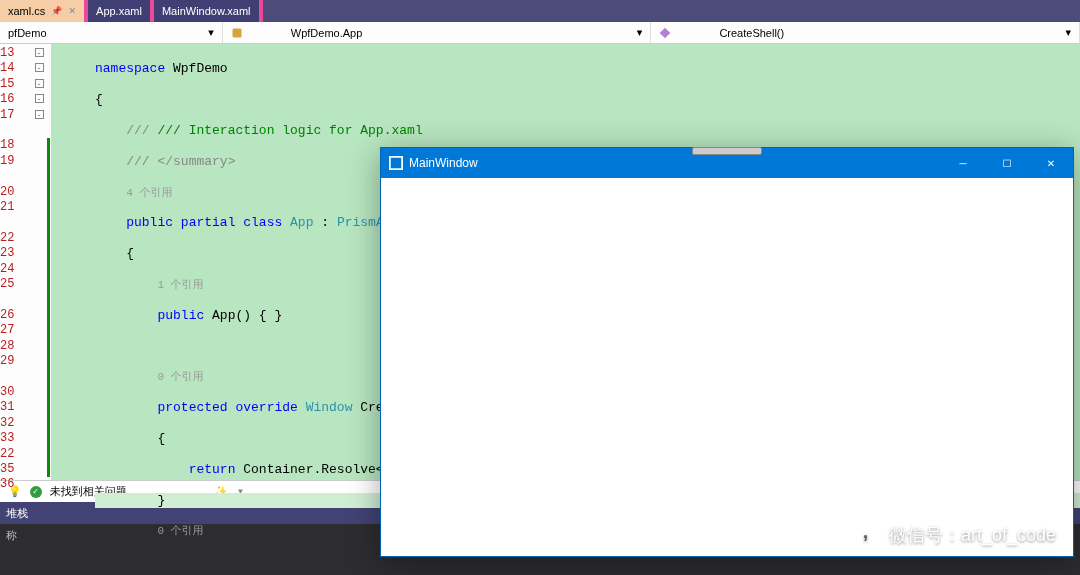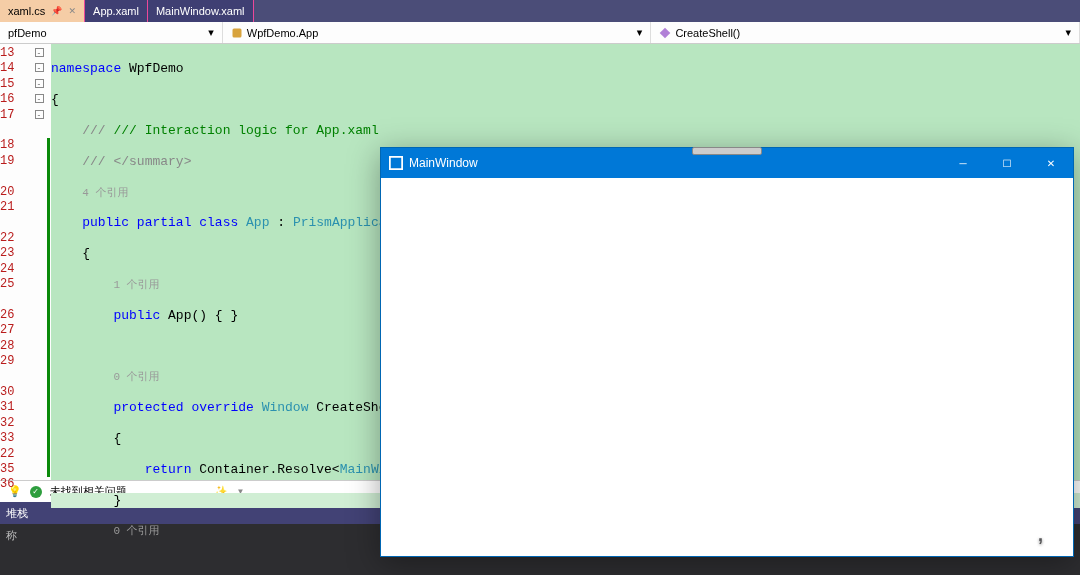--- a/index.html
+++ b/index.html
@@ -16,39 +16,40 @@
     background: #4b4d78;
     font-family: "Segoe UI", sans-serif;
     font-size: 11px;
     color: #fff;
     align-items: stretch;
   }
   .tab {
     display: flex; align-items: center;
     padding: 7px 8px;
     background: #3f3f73;
-    border-right: 1px solid #ec4899;
+    border-right: 4px solid #ec4899;
     cursor: pointer;
   }
   .tab.active { background: #f5cda6; color: #000; }
   .tab-close { margin-left: 6px; font-size: 9px; color: #888; }
   .nav-bar {
     display: flex; height: 22px;
     background: #fdfdfd;
     border-bottom: 1px solid #ccc;
     font-family: "Segoe UI", sans-serif;
     font-size: 11px;
   }
   .nav-item {
     display: flex; align-items: center;
     padding: 0 8px;
     border-right: 1px solid #ddd;
     flex: 1;
     min-width: 0;
     white-space: nowrap;
+    gap: 44px;
   }
   .nav-item:first-child { flex: 0.5; }
   .nav-icon { width: 12px; height: 12px; margin-right: 4px; }
   .editor-wrap {
     display: flex;
     height: 436px;
     background: #b8e6c0;
     position: relative;
   }
   .gutter {
@@ -79,21 +80,21 @@
   .change-tick.green { background: #0a8a0a; margin-left:1px; width:3px;}
   .code-area {
     flex: 1;
     padding-top: 2px;
     line-height: 15.4px;
     font-size: 13px;
     white-space: pre;
     position: relative;
     background: #b8e6c0;
   }
-  .code-line { height: 15.4px; }
+  .code-line { height: 15.4px; margin-left: 44px; }
   .hl-current { background: #d0eed4; }
   .kw { color: #0000ff; }
   .cls { color: #2b91af; }
   .cmt { color: #008000; }
   .gray { color: #888; }
   .plain { color: #000; }
   .lens { color: #999; font-size: 11px; }
   .status-strip {
     height: 22px;
     background: #fff;
@@ -340,13 +341,14 @@
     <div style="position:absolute;left:50%;top:-1px;transform:translateX(-50%);width:70px;height:8px;background:#ccc;border:1px solid #888;border-radius:2px"></div>
     <div class="winbtn">─</div>
     <div class="winbtn">☐</div>
     <div class="winbtn close">✕</div>
   </div>
   <div style="flex:1;background:#fff"></div>
 </div>
 
 <div class="watermark">
   <div class="wm-icon"></div>
+  <span>微信号：art_of_code</span>
 </div>
 
 </body></html>

